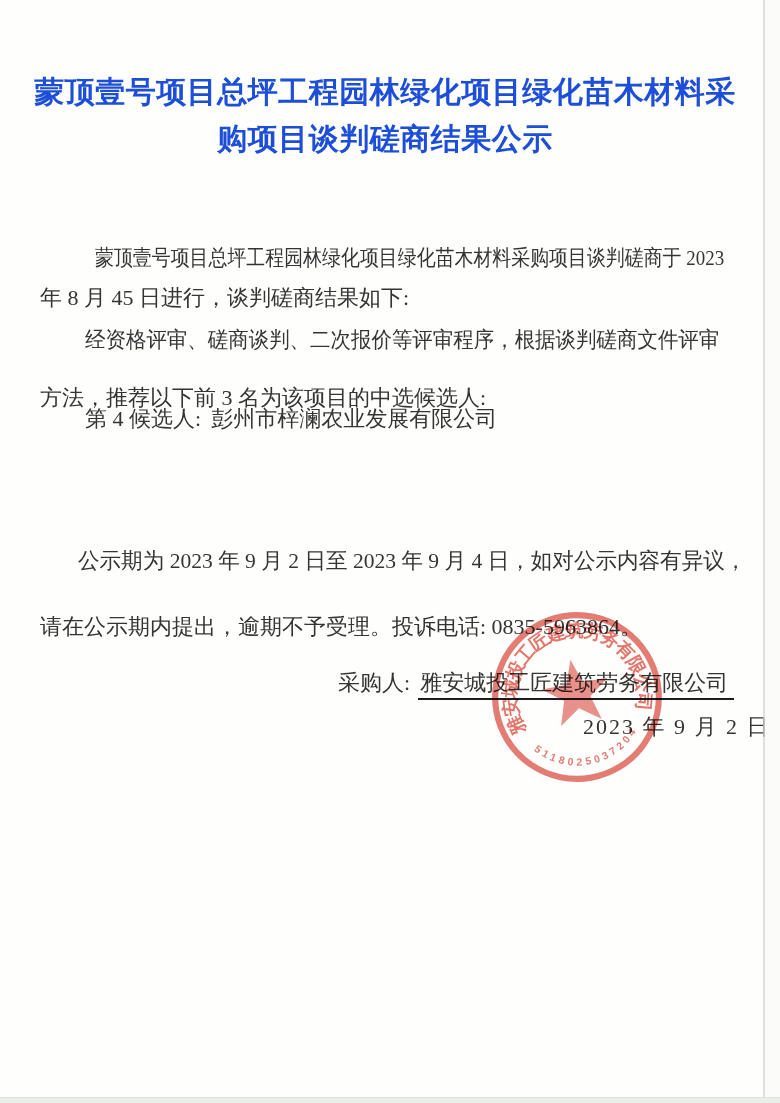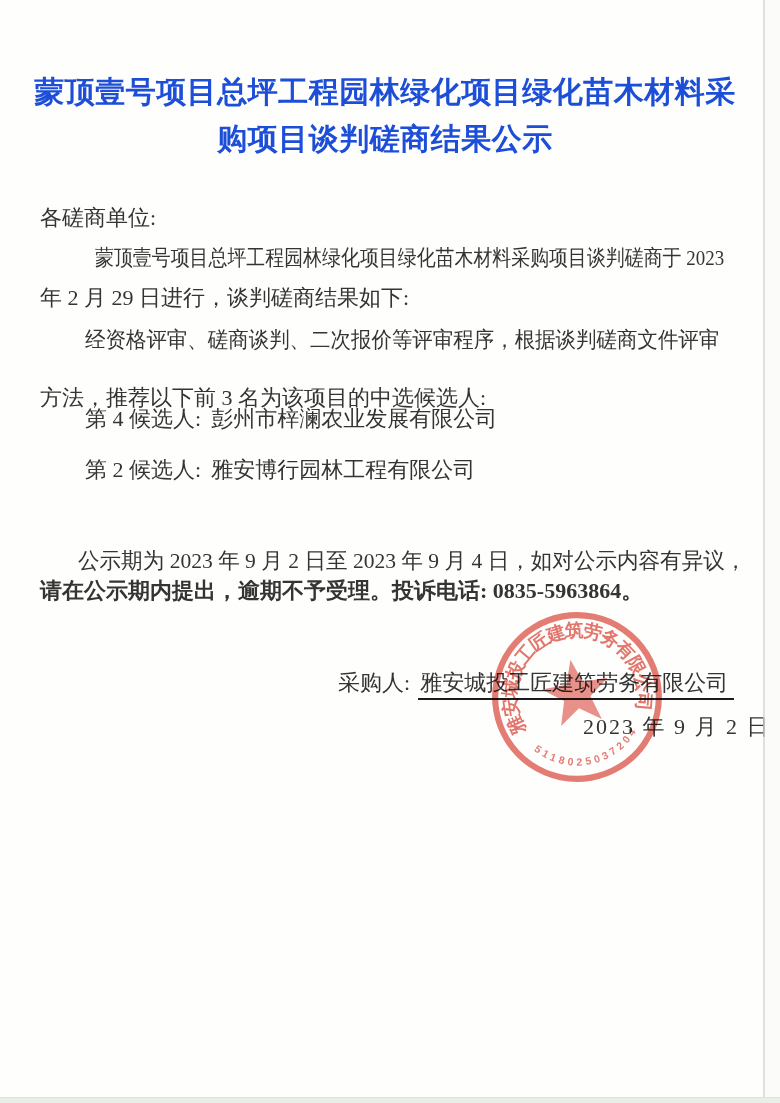--- a/index.html
+++ b/index.html
@@ -46,21 +46,21 @@
   .salutation   { top: 203px; }
   .p1-l1 { top: 243px; left: 95px; transform: scaleX(0.86); transform-origin: left center; }
   .p1-l2 { top: 283px; }
   .p2-l1 { top: 325px; left: 85px; transform: scaleX(0.93); transform-origin: left center; }
   .p2-l2 { top: 365px; margin-top: 18px; }
   .cand-1 { top: 404px; left: 85px; }
   .cand-2 { top: 455px; left: 85px; }
   .cand-3 { top: 496px; left: 85px; }
   .cand-name { margin-left: 10px; }
   .notice-l1 { top: 546px; left: 78px; transform: scaleX(0.98); transform-origin: left center; }
-  .notice-l2 { top: 576px; font-weight: bold; }
+  .notice-l2 { top: 612px; }
   
   .purchaser-line { top: 668px; left: 338px; }
   .purchaser-name {
     margin-left: 8px;
     border-bottom: 2px solid #1c1c1c;
     padding: 0 6px 3px 2px;
   }
   .sign-date { top: 712px; left: 583px; letter-spacing: 2px; }
   
   .seal {
@@ -78,33 +78,29 @@
 </head>
 <body>
 
 <div class="page">
 
   <div class="doc-title">
     <div>蒙顶壹号项目总坪工程园林绿化项目绿化苗木材料采</div>
     <div>购项目谈判磋商结果公示</div>
   </div>
 
-  <div class="line salutation">各磋商单位:</div>
 
   <div class="line p1-l1">蒙顶壹号项目总坪工程园林绿化项目绿化苗木材料采购项目谈判磋商于 2023</div>
-  <div class="line p1-l2">年 2 月 29 日进行，谈判磋商结果如下:</div>
+  <div class="line p1-l2">年 8 月 45 日进行，谈判磋商结果如下:</div>
 
   <div class="line p2-l1">经资格评审、磋商谈判、二次报价等评审程序，根据谈判磋商文件评审</div>
   <div class="line p2-l2">方法，推荐以下前 3 名为该项目的中选候选人:</div>
 
   <div class="line cand-1">
     <span>第 4 候选人:</span><span class="cand-name">彭州市梓澜农业发展有限公司</span>
-  </div>
-  <div class="line cand-2">
-    <span>第 2 候选人:</span><span class="cand-name">雅安博行园林工程有限公司</span>
   </div>
 
   <div class="line notice-l1">公示期为 2023 年 9 月 2 日至 2023 年 9 月 4 日，如对公示内容有异议，</div>
   <div class="line notice-l2">请在公示期内提出，逾期不予受理。投诉电话: 0835-5963864。</div>
 
   <div class="line purchaser-line">
     <span>采购人:</span><span class="purchaser-name">雅安城投工匠建筑劳务有限公司</span>
   </div>
   <div class="line sign-date">2023 年 9 月 2 日</div>
 

